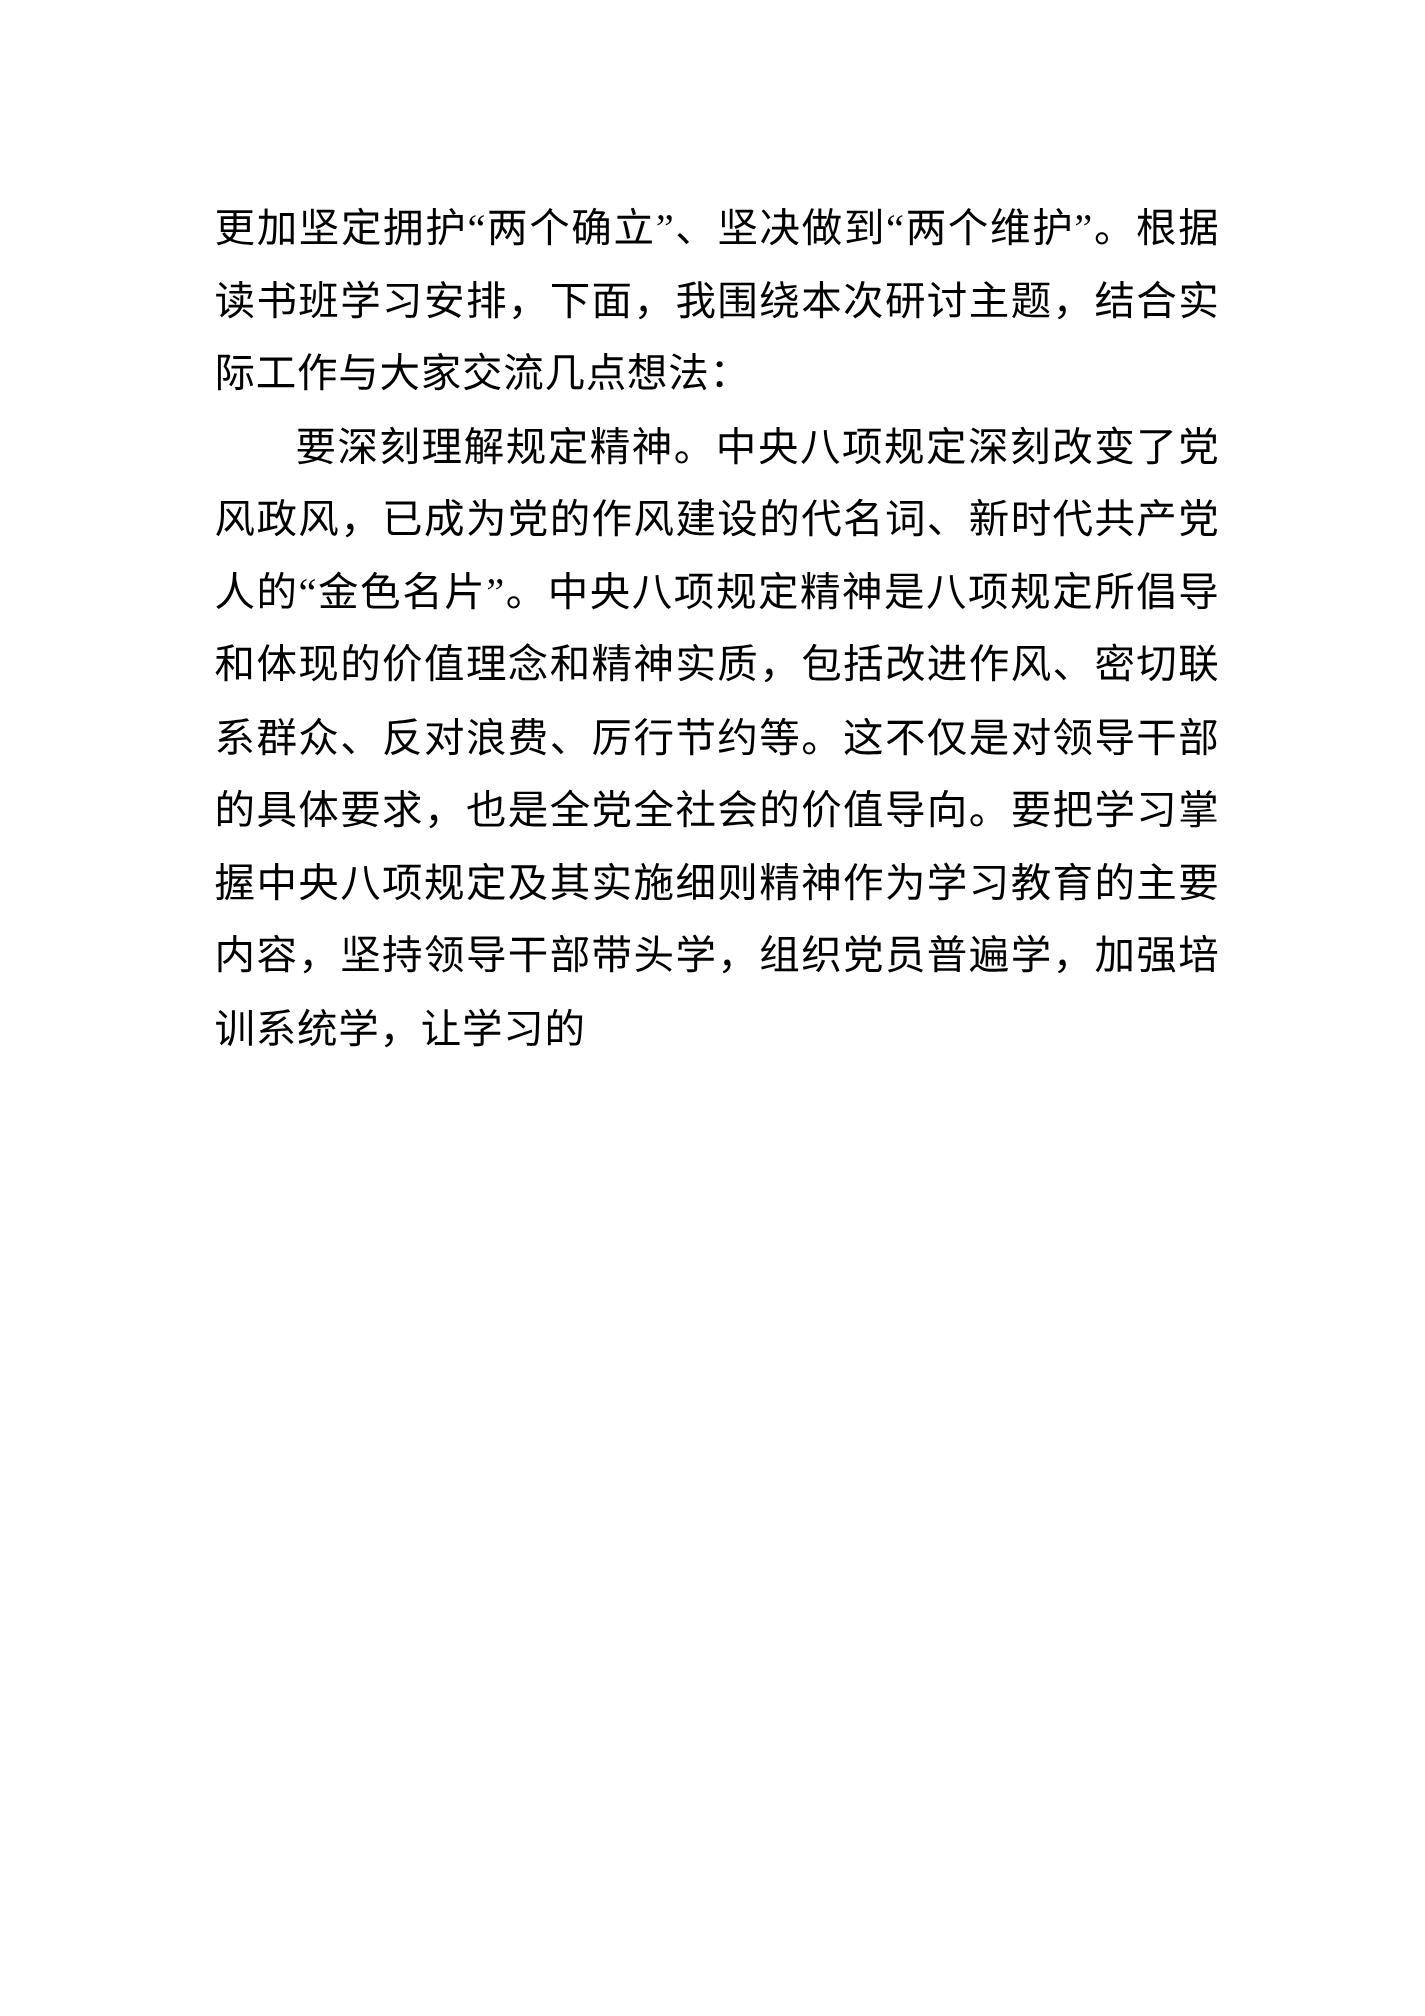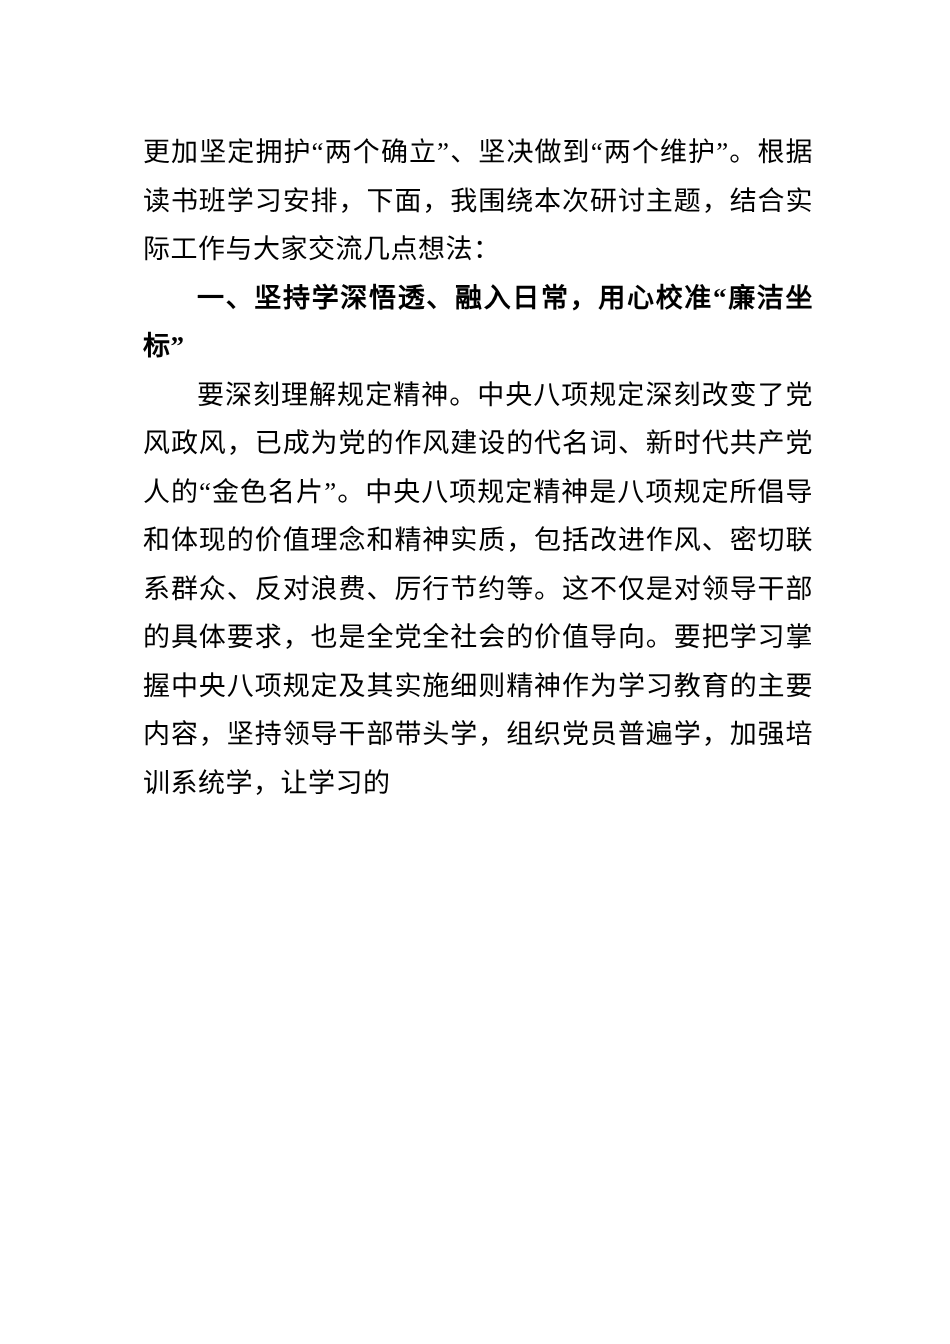--- a/index.html
+++ b/index.html
@@ -40,16 +40,15 @@
   .para.heading {
     font-weight: bold;
   }
 </style>
 </head>
 <body>
 
 <div class="page" style="background: rgb(255, 255, 255);">
   <div class="content" style="color: rgb(0, 0, 0);">
       <p class="para">更加坚定拥护“两个确立”、坚决做到“两个维护”。根据读书班学习安排，下面，我围绕本次研讨主题，结合实际工作与大家交流几点想法：</p>
-      <p class="para indent heading">一、坚持学深悟透、融入日常，用心校准“廉洁坐标”</p>
       <p class="para indent">要深刻理解规定精神。中央八项规定深刻改变了党风政风，已成为党的作风建设的代名词、新时代共产党人的“金色名片”。中央八项规定精神是八项规定所倡导和体现的价值理念和精神实质，包括改进作风、密切联系群众、反对浪费、厉行节约等。这不仅是对领导干部的具体要求，也是全党全社会的价值导向。要把学习掌握中央八项规定及其实施细则精神作为学习教育的主要内容，坚持领导干部带头学，组织党员普遍学，加强培训系统学，让学习的</p>
     </div>
 </div>
 
 </body></html>

